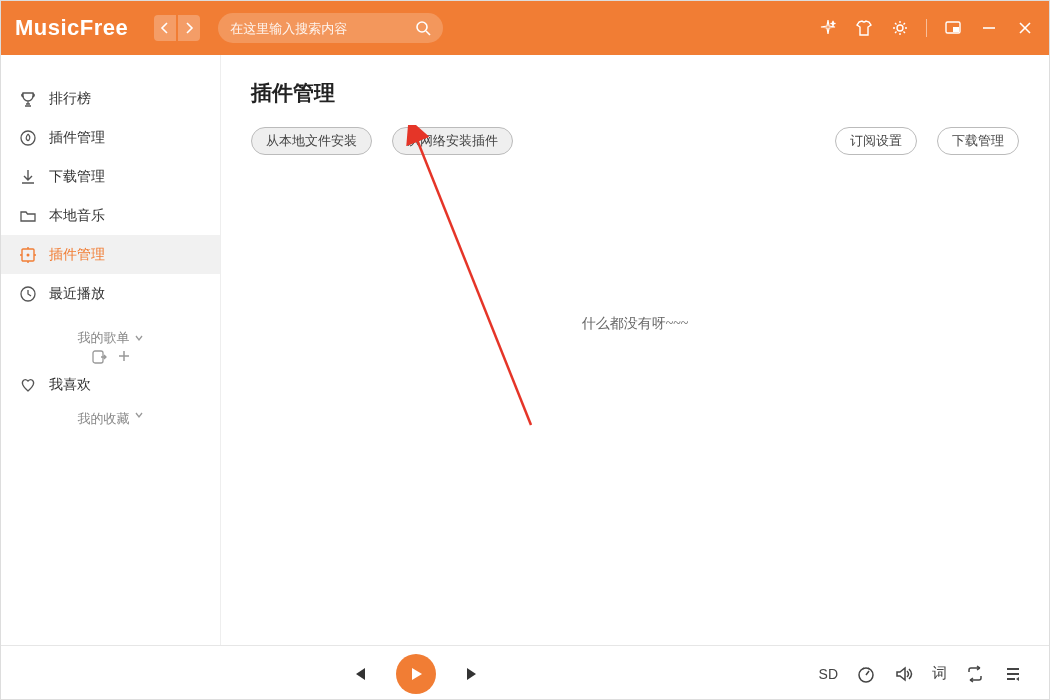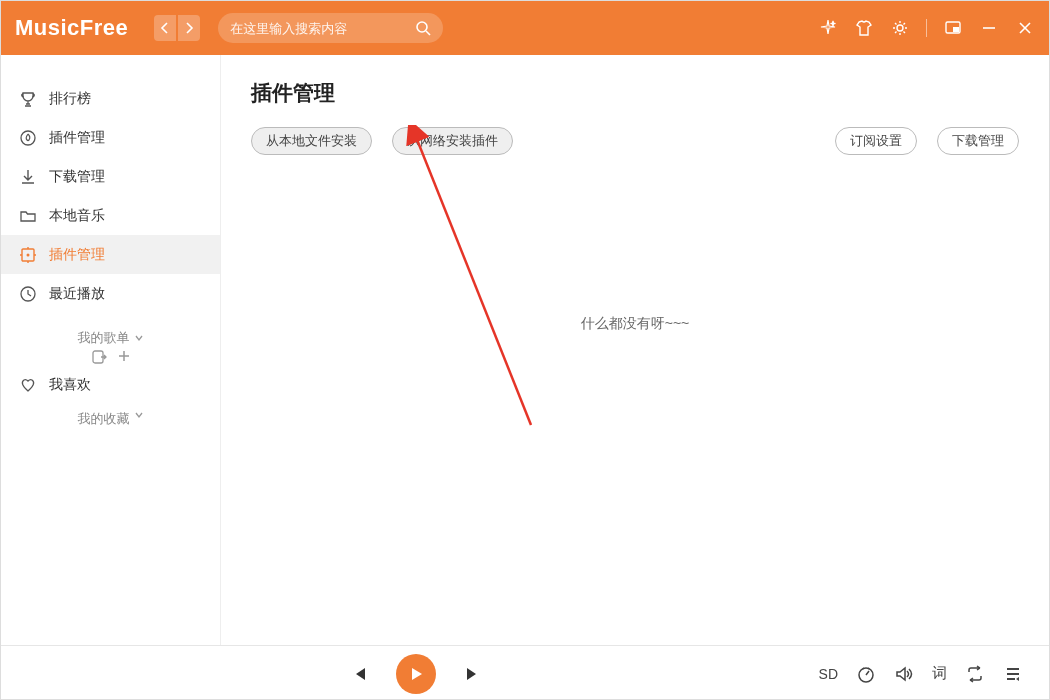--- a/index.html
+++ b/index.html
@@ -48,21 +48,21 @@
 
   .main { flex:1; padding: 24px 30px 0 30px; position:relative; }
   .page-title { font-size: 21px; font-weight: bold; color:#222; margin-bottom: 20px; }
   .btnrow { display:flex; gap:20px; align-items:center; }
   .btnrow .spacer { flex:1; }
   .pillbtn {
     height: 28px; padding: 0 14px; border: 1px solid #bbb; background:#efefef;
     border-radius: 14px; font-size: 13px; color:#444; cursor:pointer;
   }
   .pillbtn.out { background:#fff; }
-  .empty { text-align:center; color:#666; font-size:14px; margin-top: 160px; }
+  .empty { text-align:center; color:#666; font-size:14px; margin-top: 160px; font-family: Liberation Serif, serif; }
 
   .arrow-svg { position:absolute; pointer-events:none; }
 
   .player {
     height: 56px; border-top: 1px solid #e6e6e6; display:flex; align-items:center;
     padding: 0 26px; gap: 14px;
   }
   .player .center { flex:1; display:flex; justify-content:center; align-items:center; gap: 26px; }
   .playbtn {
     width: 40px; height:40px; border-radius:50%; background:#f17d34; display:flex;

